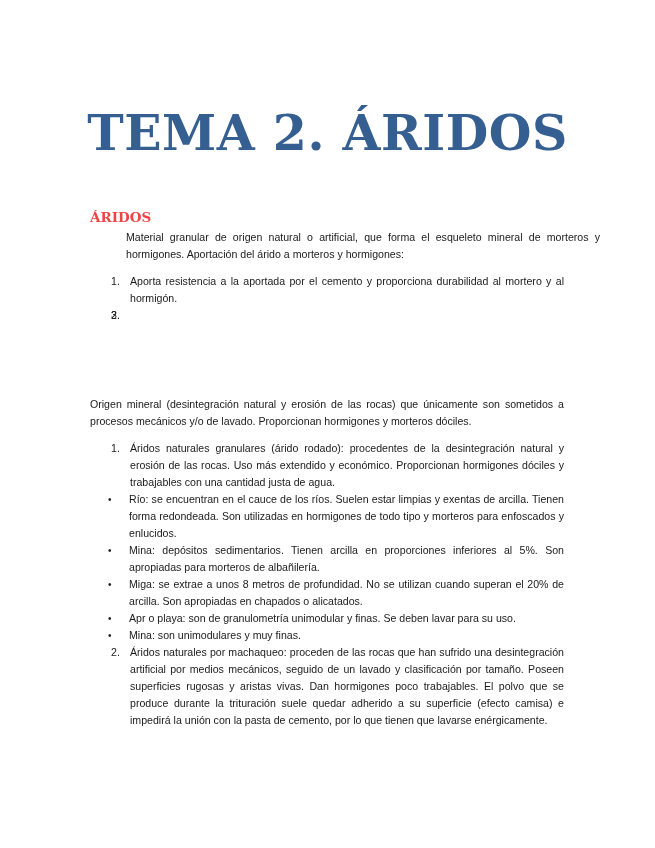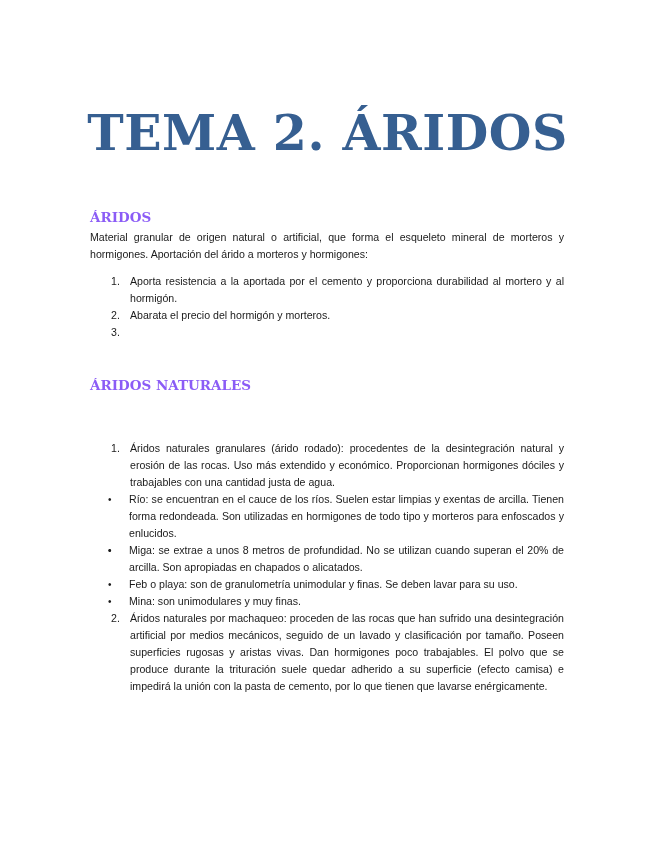--- a/index.html
+++ b/index.html
@@ -3,75 +3,75 @@
 <meta charset="utf-8">
 <style>
   html, body { margin: 0; padding: 0; background: #ffffff; }
   body { width: 655px; height: 848px; position: relative; overflow: hidden;
          font-family: "Liberation Sans", "DejaVu Sans", sans-serif; color: #1a1a1a; }
   .page { position: absolute; left: 0; top: 0; width: 655px; height: 848px; }
   .title { position: absolute; left: 0; width: 655px; top: 104px; text-align: center;
            font-family: "DejaVu Serif", "Liberation Serif", serif; font-weight: bold;
            font-size: 49px; color: #365f91; letter-spacing: 0.5px; }
   .h { position: absolute; left: 90px; font-family: "DejaVu Serif", "Liberation Serif", serif;
-       font-weight: bold; font-size: 13.5px; color: #8b5cf6; }
+       font-weight: bold; font-size: 13.5px; color: #ef4444; }
   .p { position: absolute; left: 90px; width: 474px; font-size: 10.6px; line-height: 17px;
        text-align: justify; }
   .ol { position: absolute; left: 90px; width: 474px; margin: 0; padding: 0; list-style: none; }
   .ol > li { position: relative; padding-left: 40px; font-size: 10.6px; line-height: 17px;
              text-align: justify; }
   .ol > li .num { position: absolute; left: 21px; top: 0; }
   .ul { margin: 0; padding: 0; list-style: none; }
   .ul > li { position: relative; padding-left: 39px; font-size: 10.6px; line-height: 17px;
              text-align: justify; }
   .ul > li .bullet { position: absolute; left: 18px; top: 0; font-size: 10px; }
 </style>
 </head>
 <body>
 
 <div class="page">
 
   <div class="title">TEMA 2. ÁRIDOS</div>
 
   <div class="h" style="top:209px;">ÁRIDOS</div>
-  <div class="p" style="top:229px;">Material granular de origen natural o artificial, que forma el esqueleto mineral de morteros y hormigones. Aportación del árido a morteros y hormigones:</div>
+  <div class="p" style="top:229px;margin-left:36px;">Material granular de origen natural o artificial, que forma el esqueleto mineral de morteros y hormigones. Aportación del árido a morteros y hormigones:</div>
   <ol class="ol" style="top:273px;">
     <li>
       <span class="num">1.</span>
       <span>Aporta resistencia a la aportada por el cemento y proporciona durabilidad al mortero y al hormigón.</span>
     </li>
     <li>
       <span class="num">2.</span>
-      <span>Abarata el precio del hormigón y morteros.</span>
     </li>
     <li>
       <span class="num">3.</span>
     </li>
   </ol>
 
-  <div class="h" style="top:377px;">ÁRIDOS NATURALES</div>
+  <div class="p" style="top:396px;">Origen mineral (desintegración natural y erosión de las rocas) que únicamente son sometidos a procesos mecánicos y/o de lavado. Proporcionan hormigones y morteros dóciles.</div>
   <ol class="ol" style="top:440px;">
     <li>
       <span class="num">1.</span>
       <span>Áridos naturales granulares (árido rodado): procedentes de la desintegración natural y erosión de las rocas. Uso más extendido y económico. Proporcionan hormigones dóciles y trabajables con una cantidad justa de agua.</span>
       <ul class="ul" style="margin-left:-40px;">
         <li>
           <span class="bullet">•</span>
           <span>Río: se encuentran en el cauce de los ríos. Suelen estar limpias y exentas de arcilla. Tienen forma redondeada. Son utilizadas en hormigones de todo tipo y morteros para enfoscados y enlucidos.</span>
         </li>
         <li>
           <span class="bullet">•</span>
+          <span>Mina: depósitos sedimentarios. Tienen arcilla en proporciones inferiores al 5%. Son apropiadas para morteros de albañilería.</span>
         </li>
         <li>
           <span class="bullet">•</span>
           <span>Miga: se extrae a unos 8 metros de profundidad. No se utilizan cuando superan el 20% de arcilla. Son apropiadas en chapados o alicatados.</span>
         </li>
         <li>
           <span class="bullet">•</span>
-          <span>Feb o playa: son de granulometría unimodular y finas. Se deben lavar para su uso.</span>
+          <span>Apr o playa: son de granulometría unimodular y finas. Se deben lavar para su uso.</span>
         </li>
         <li>
           <span class="bullet">•</span>
           <span>Mina: son unimodulares y muy finas.</span>
         </li>
       </ul>
     </li>
     <li>
       <span class="num">2.</span>
       <span>Áridos naturales por machaqueo: proceden de las rocas que han sufrido una desintegración artificial por medios mecánicos, seguido de un lavado y clasificación por tamaño. Poseen superficies rugosas y aristas vivas. Dan hormigones poco trabajables. El polvo que se produce durante la trituración suele quedar adherido a su superficie (efecto camisa) e impedirá la unión con la pasta de cemento, por lo que tienen que lavarse enérgicamente.</span>

